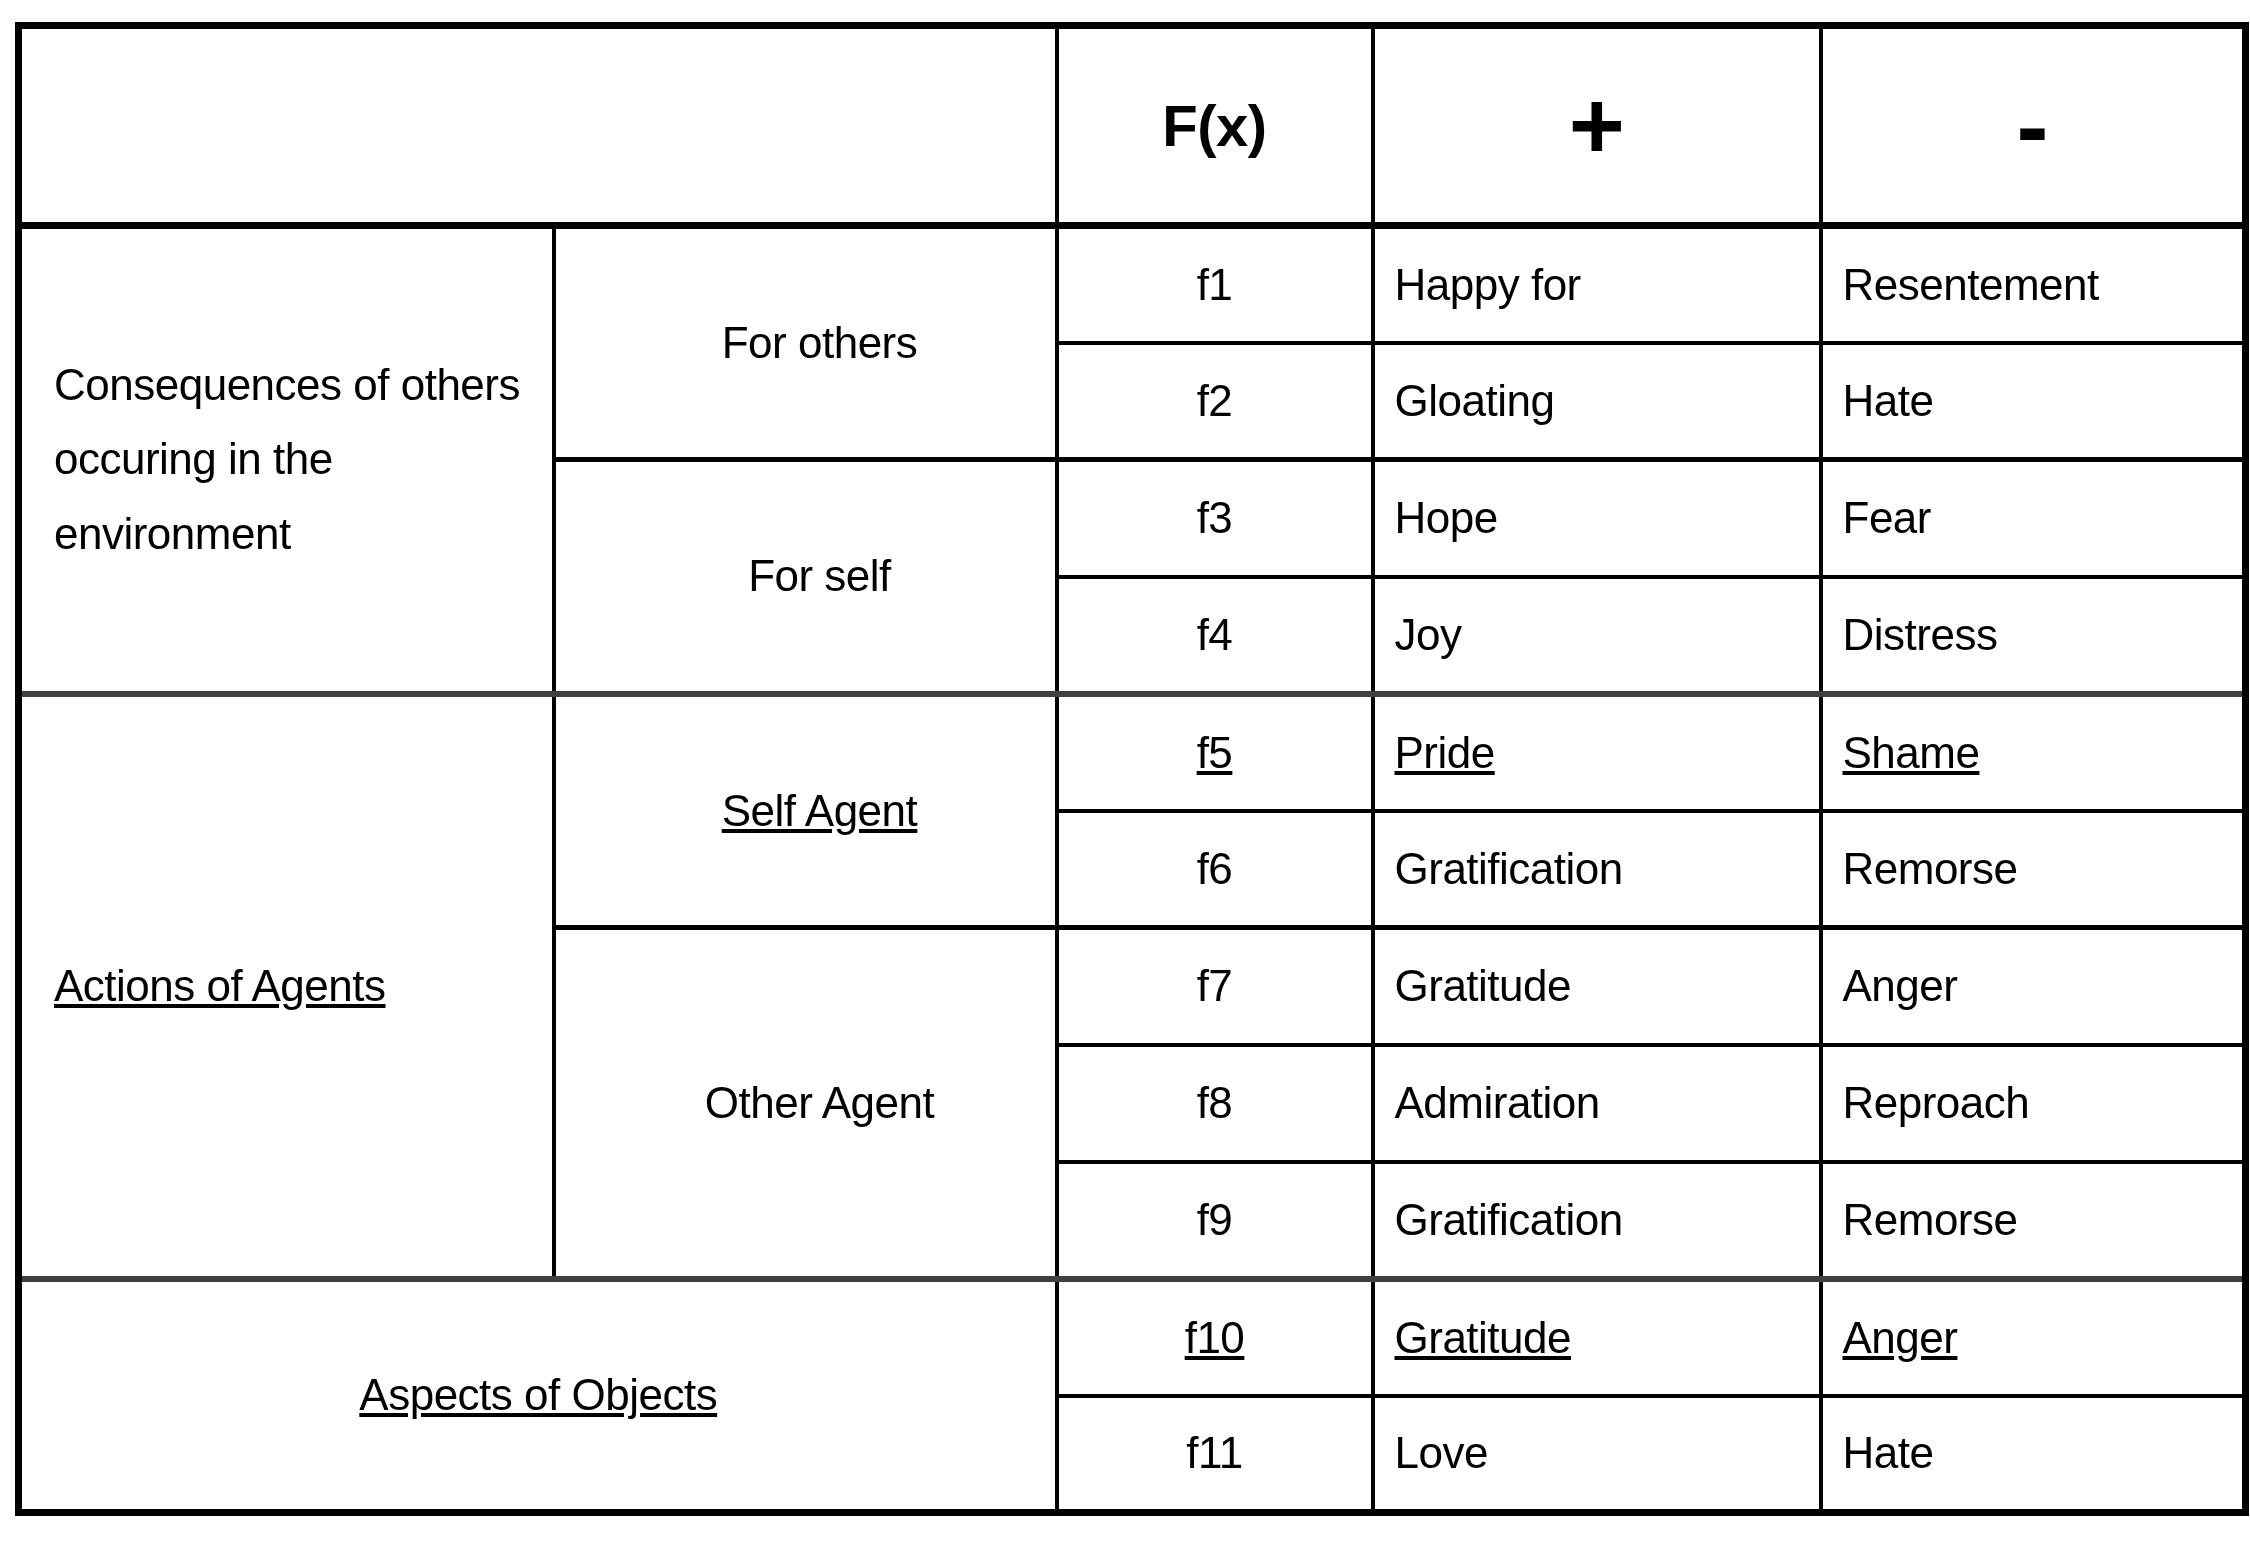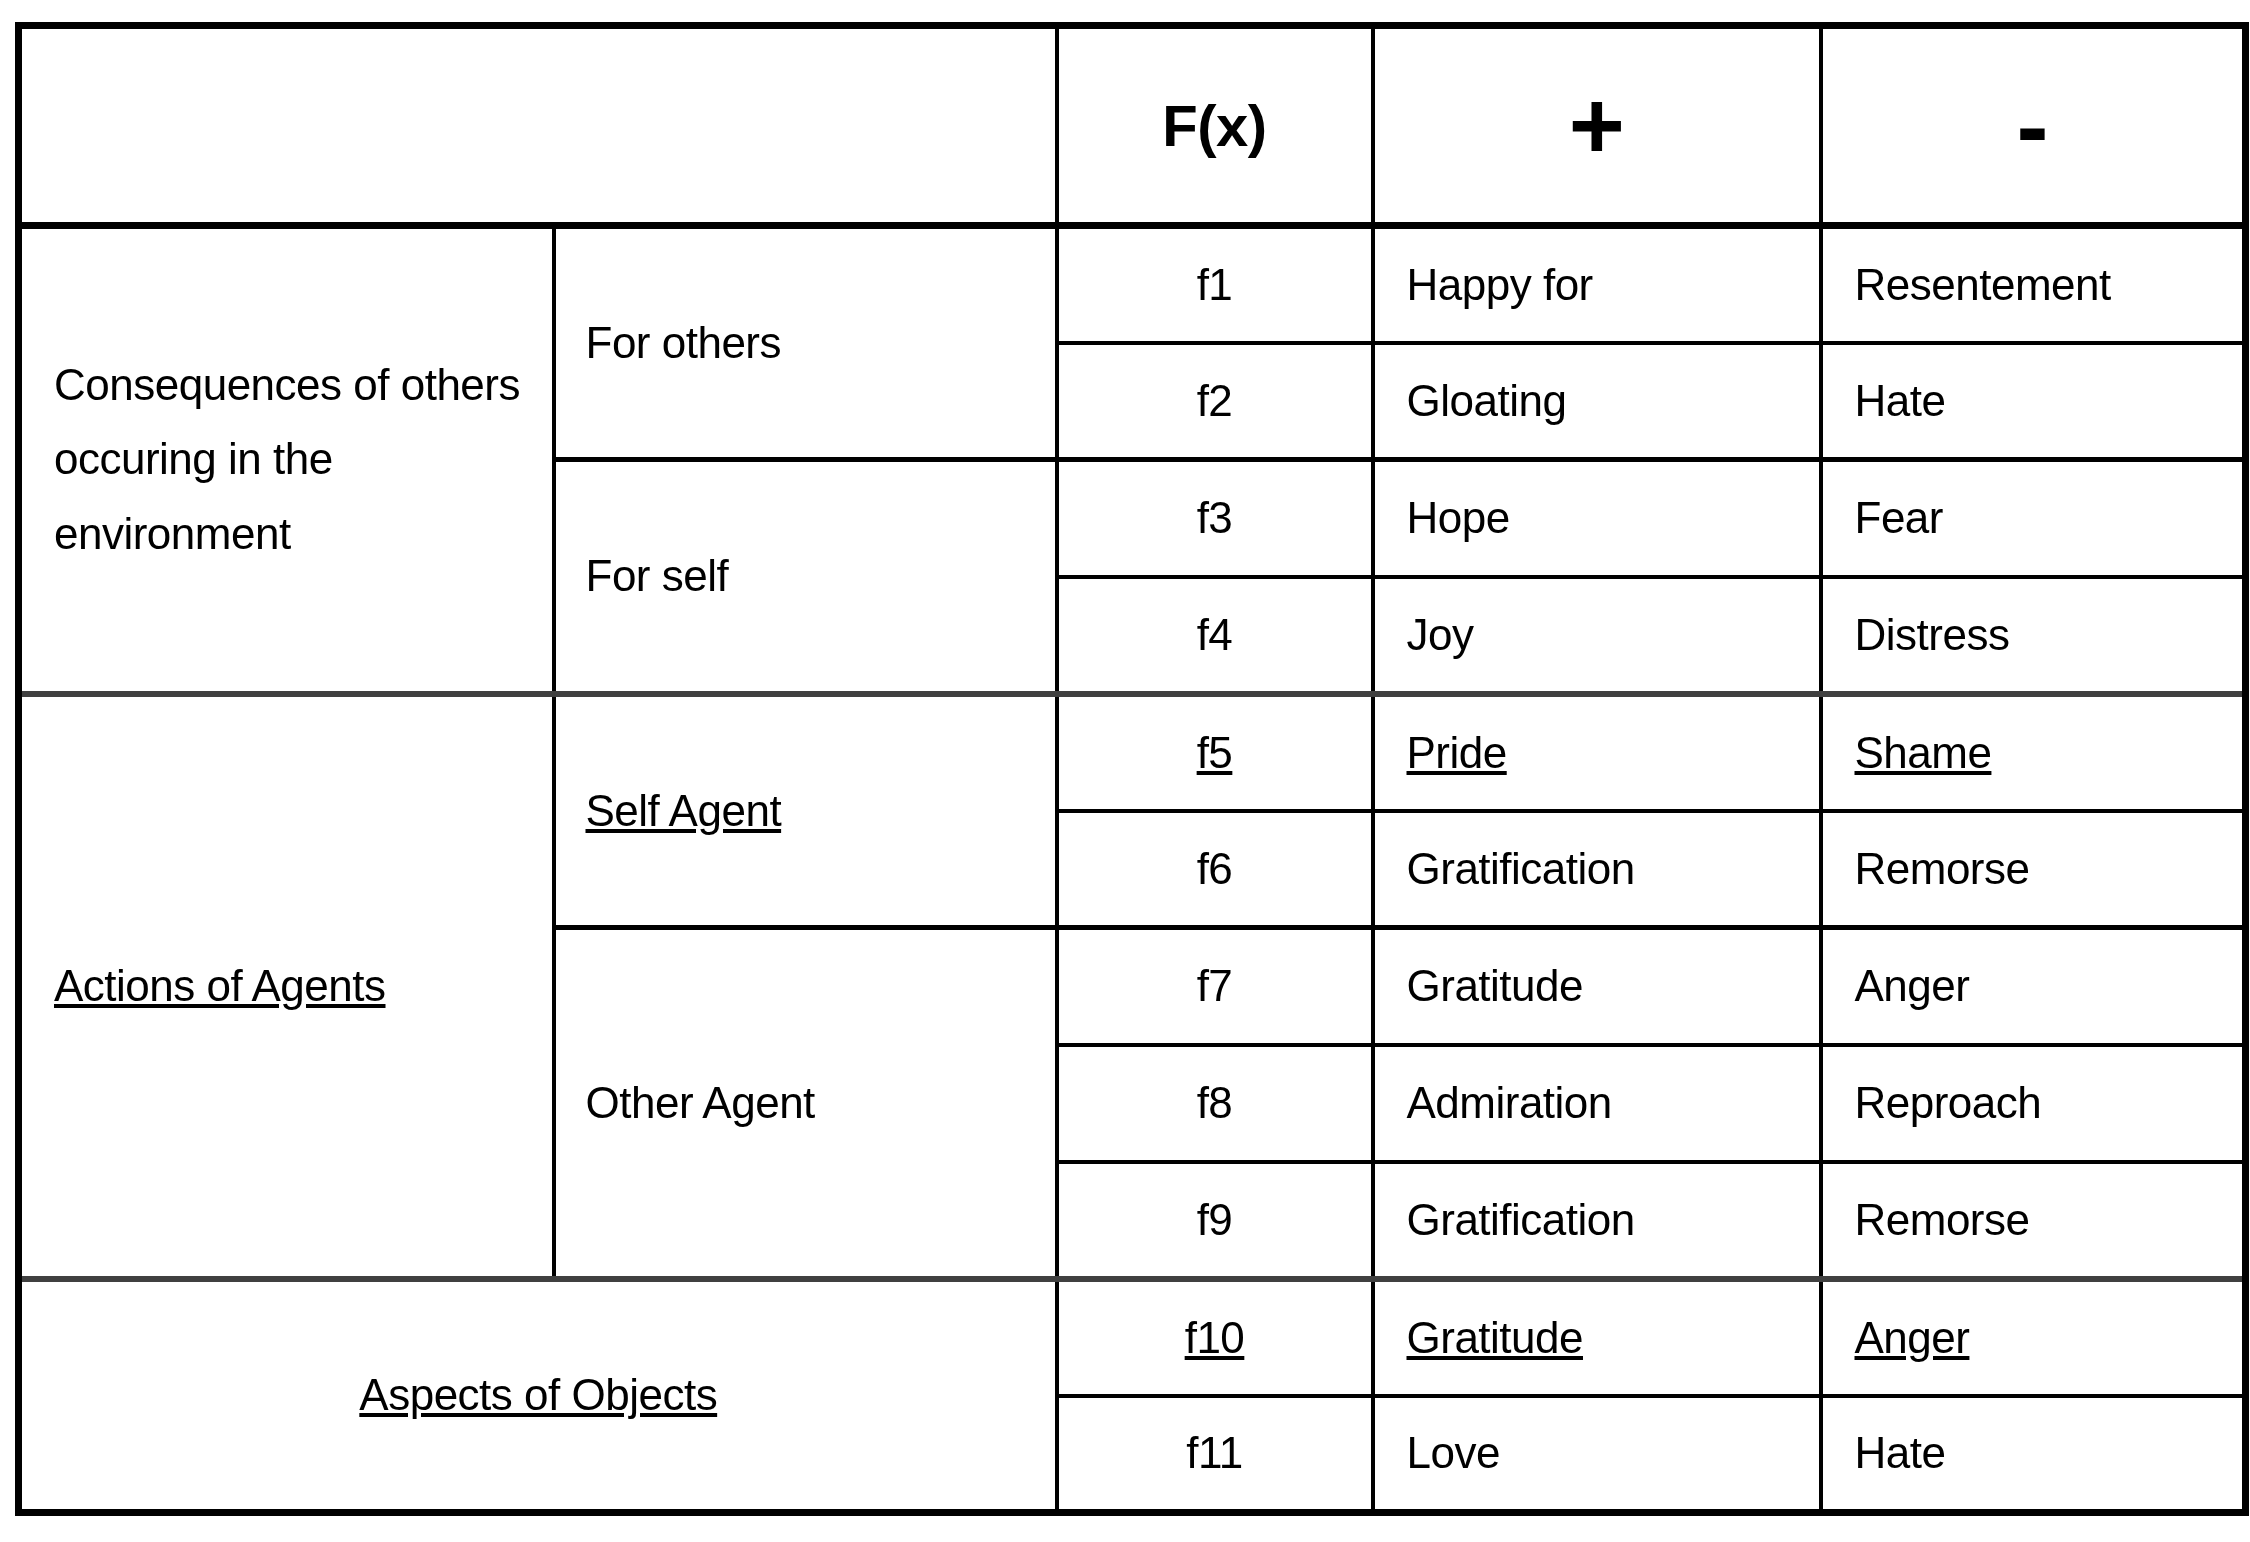--- a/index.html
+++ b/index.html
@@ -40,30 +40,30 @@
     text-align: left;
     padding-left: 32px;
     padding-right: 24px;
     line-height: 1.7;
   }
   td.category-merged-cell {
     text-align: center;
     padding: 0;
   }
   td.group-cell {
-    text-align: left;
+    text-align: center;
     padding-left: 30px;
   }
   td.f-cell {
     text-align: center;
     padding: 0;
   }
   td.emotion-cell {
     text-align: left;
-    padding-left: 32px;
+    padding-left: 20px;
   }
   td.header-fx-cell {
     text-align: center;
     padding: 0;
     font-weight: bold;
     font-size: 58px;
   }
   td.header-sign-cell {
     text-align: center;
     padding: 0;

